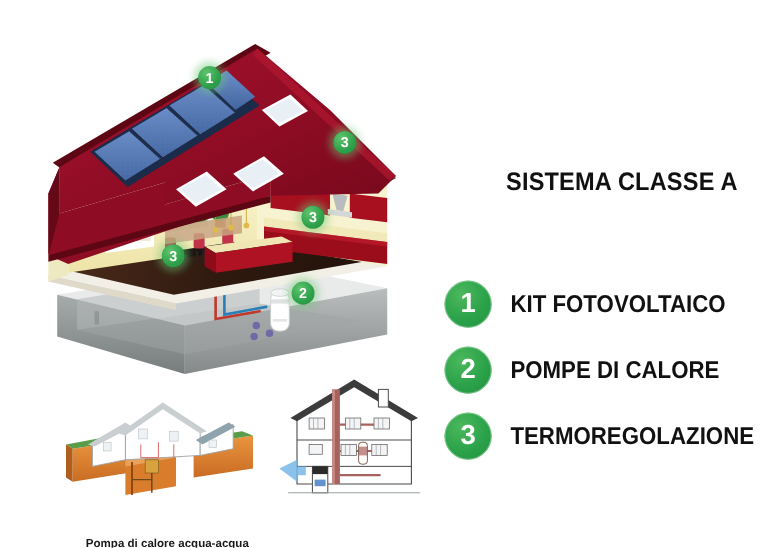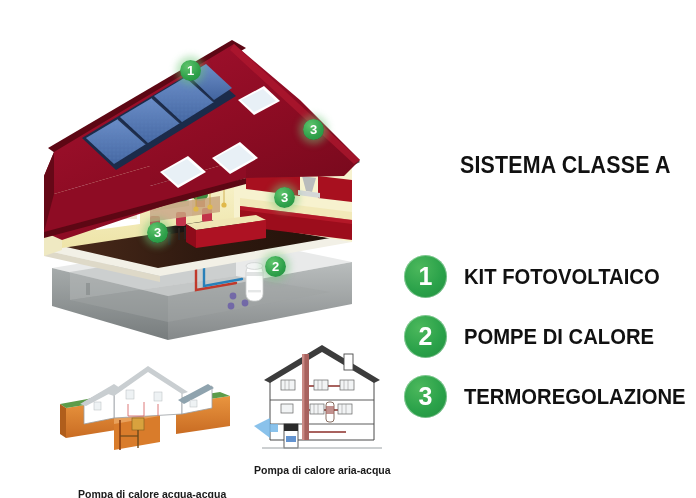--- a/index.html
+++ b/index.html
@@ -403,21 +403,20 @@
       <rect x="36" y="84" width="14" height="7" fill="#2b2b2b"></rect>
       <rect x="38" y="96" width="10" height="6" fill="#2f6fbf" opacity="0.75"></rect>
 
       <polygon points="6,86 22,78 22,84 30,84 30,92 22,92 22,98" fill="#76b7e8" opacity="0.85"></polygon>
 
       <line x1="14" y1="108" x2="134" y2="108" stroke="#9aa0a3" stroke-width="1"></line>
     </svg>
   </div>
 
   <div class="caption cap-a">Pompa di calore acqua-acqua</div>
-  <div class="caption cap-b">Pompa di calore aria-acqua</div>
 
   <div class="title">SISTEMA CLASSE A</div>
 
   <div class="legend-row r1">
     <div class="badge">1</div>
     <div class="legend-label">KIT FOTOVOLTAICO</div>
   </div>
   <div class="legend-row r2">
     <div class="badge">2</div>
     <div class="legend-label">POMPE DI CALORE</div>

